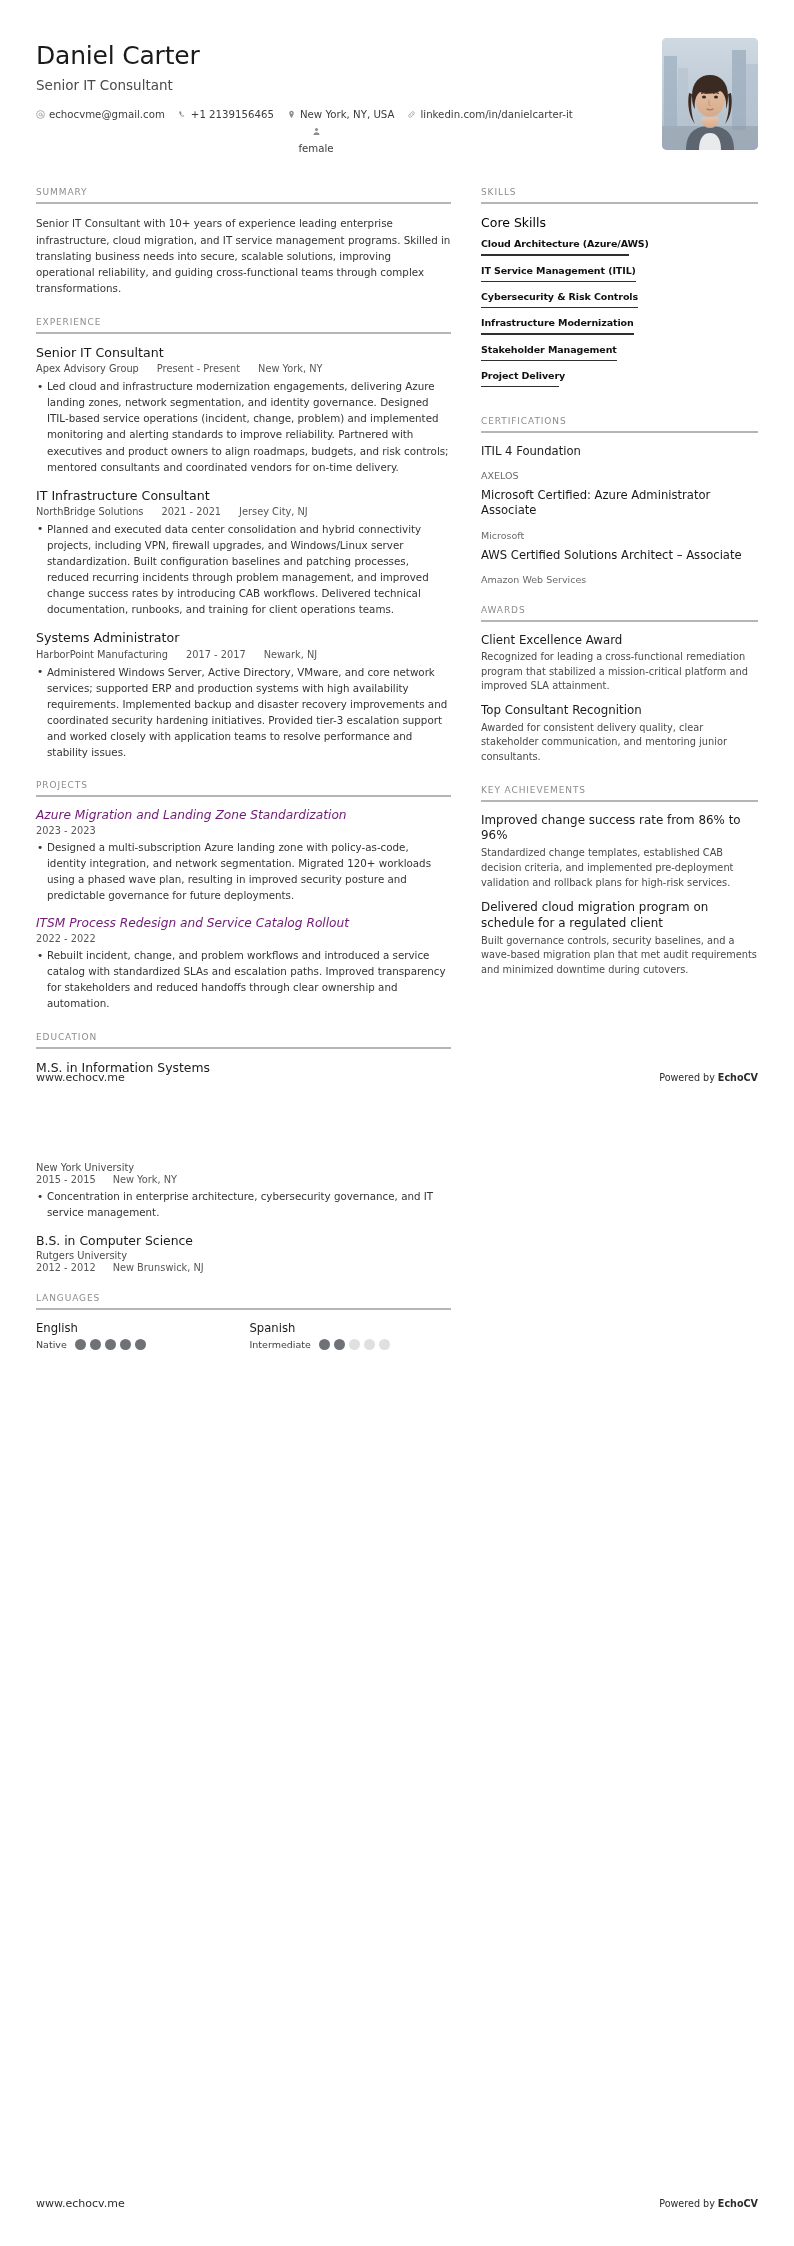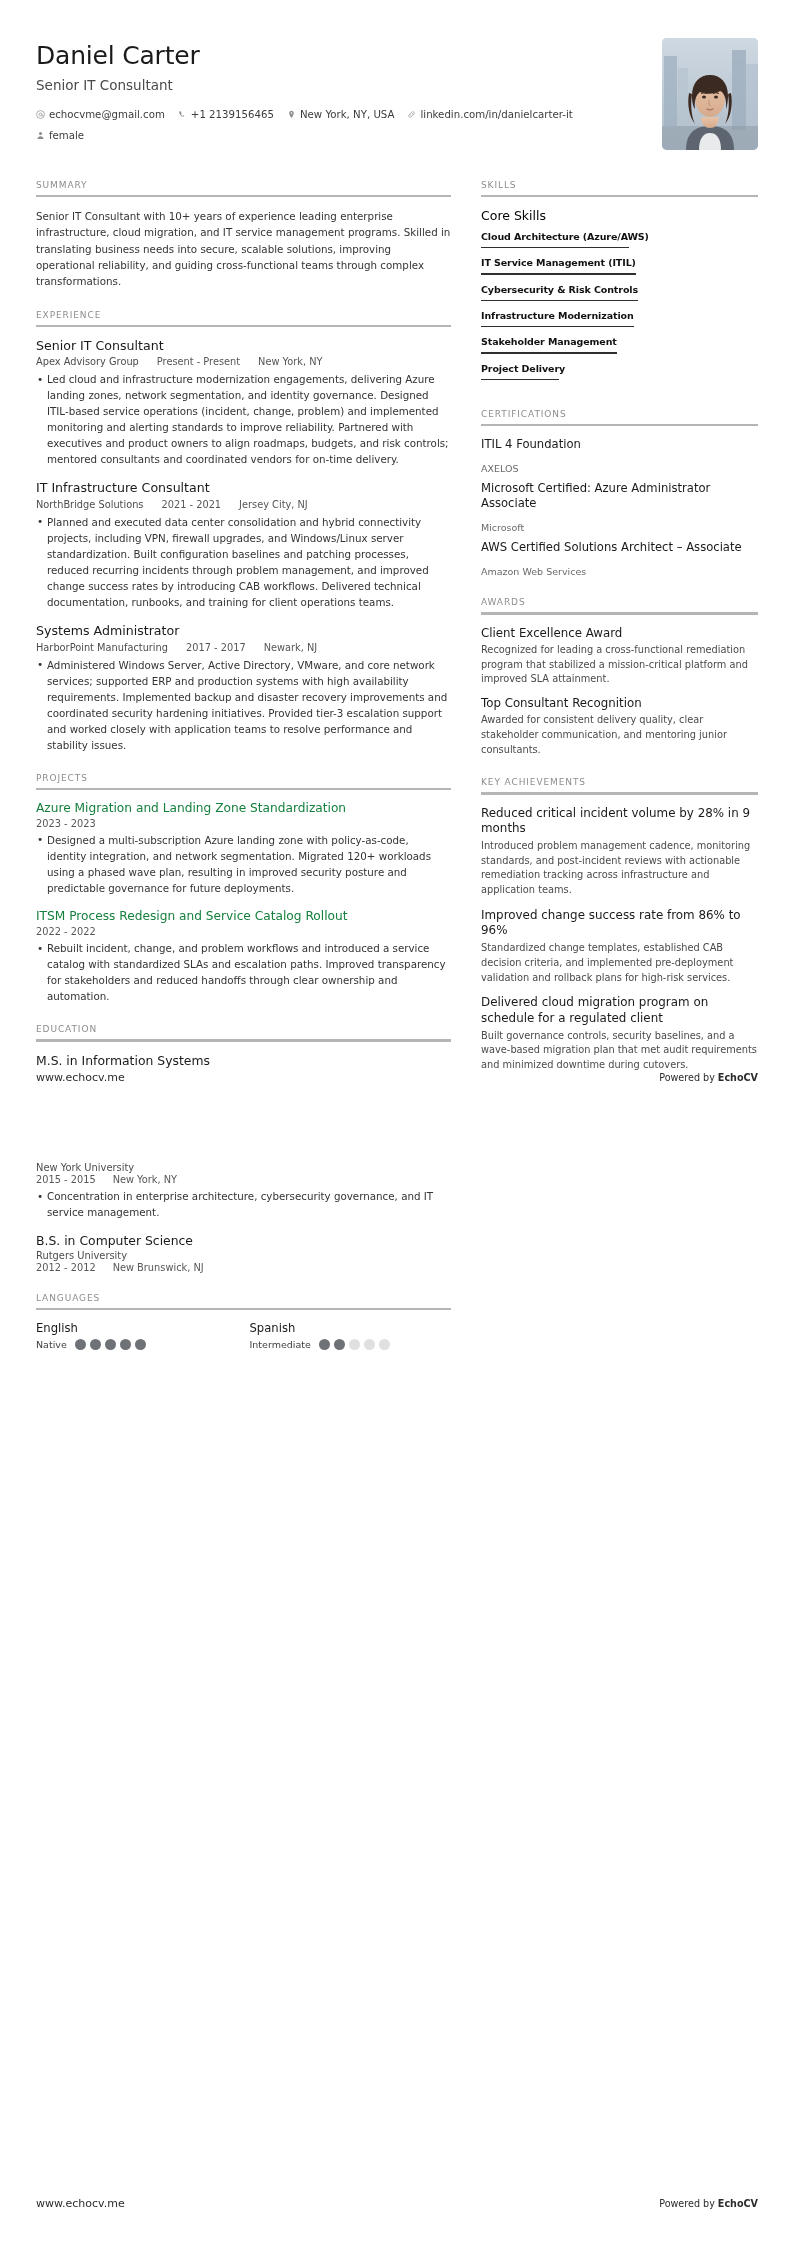--- a/index.html
+++ b/index.html
@@ -59,21 +59,21 @@
   ul.bullets { list-style: none; margin: 0; padding: 0; }
   ul.bullets li {
     position: relative; padding-left: 11px; font-size: 10.3px;
     line-height: 1.56; color: #333; margin-bottom: 2px;
   }
   ul.bullets li:before {
     content: "\2022"; position: absolute; left: 1px; top: -0.5px; color: #333; font-size: 10.5px;
   }
 
   
-  .proj-title { font-size: 12.2px; color: #15803d; line-height: 1.3; margin-bottom: 1px; }
+  .proj-title { font-size: 12.2px; color: #701a75; line-height: 1.3; margin-bottom: 1px; font-style: italic; }
   .proj-dates { font-size: 9.8px; color: #565656; margin-bottom: 3px; }
 
   
   .edu-degree { font-size: 12.4px; color: #1a1a1a; line-height: 1.3; margin-bottom: 1px; }
   .edu-school { font-size: 9.9px; color: #4c4c4c; margin-bottom: 1px; }
   .edu-meta { display: flex; gap: 17px; font-size: 9.8px; color: #565656; margin-bottom: 3px; }
 
   
   .skills-group-name { font-size: 12.5px; color: #000000; margin-bottom: 8px; font-weight: 400; }
   .skill-grid { display: flex; flex-wrap: wrap; gap: 0 14px; }
@@ -159,21 +159,21 @@
           <div class="contact-item">
             <span>
               <svg width="9" height="9" viewBox="0 0 16 16">
                   <path d="M6.3 9.7a2.6 2.6 0 0 1 0-3.7l2.2-2.2a2.6 2.6 0 1 1 3.7 3.7l-1 1" fill="none" stroke="#8b8b8b" stroke-width="1.2" stroke-linecap="round"></path>
                   <path d="M9.7 6.3a2.6 2.6 0 0 1 0 3.7l-2.2 2.2a2.6 2.6 0 1 1-3.7-3.7l1-1" fill="none" stroke="#8b8b8b" stroke-width="1.2" stroke-linecap="round"></path>
                 </svg>
             </span>
             <span>linkedin.com/in/danielcarter-it</span>
           </div>
 
-          <div class="contact-item" style="flex-basis:100%;">
+          <div class="contact-item" style="flex-basis:100%;flex-direction:column;">
             <span>
               <svg width="9" height="9" viewBox="0 0 16 16">
                   <circle cx="8" cy="4.6" r="2.7" fill="#8b8b8b"></circle>
                   <path d="M2.6 14.4c0-3 2.4-5.2 5.4-5.2s5.4 2.2 5.4 5.2z" fill="#8b8b8b"></path>
                 </svg>
             </span>
             <span>female</span>
           </div>
 
         </div>
@@ -357,24 +357,20 @@
             <div class="award-name">Top Consultant Recognition</div>
             <div class="award-desc">Awarded for consistent delivery quality, clear stakeholder communication, and mentoring junior consultants.</div>
           </div>
         </div>
 
         <div class="section">
           <div class="section-title">KEY ACHIEVEMENTS</div>
           <div class="section-rule"></div>
 
           <div class="ach">
-            <div class="ach-name">Reduced critical incident volume by 28% in 9 months</div>
-            <div class="ach-desc">Introduced problem management cadence, monitoring standards, and post-incident reviews with actionable remediation tracking across infrastructure and application teams.</div>
-          </div>
-          <div class="ach">
             <div class="ach-name">Improved change success rate from 86% to 96%</div>
             <div class="ach-desc">Standardized change templates, established CAB decision criteria, and implemented pre-deployment validation and rollback plans for high-risk services.</div>
           </div>
           <div class="ach">
             <div class="ach-name">Delivered cloud migration program on schedule for a regulated client</div>
             <div class="ach-desc">Built governance controls, security baselines, and a wave-based migration plan that met audit requirements and minimized downtime during cutovers.</div>
           </div>
         </div>
 
       </div>

